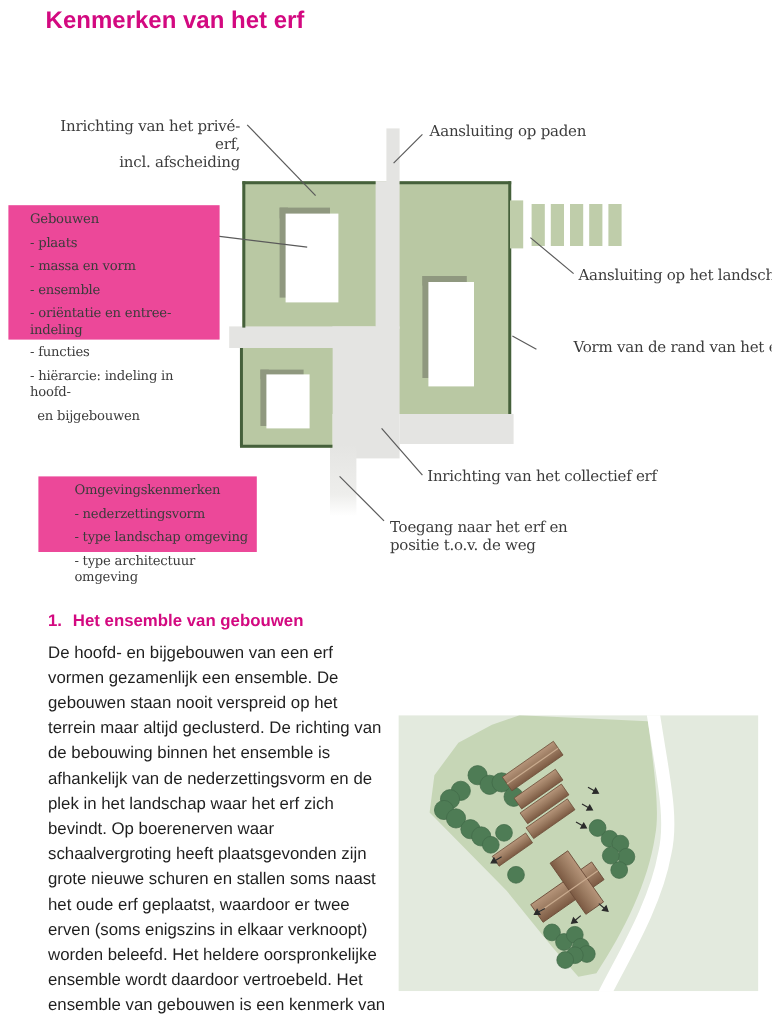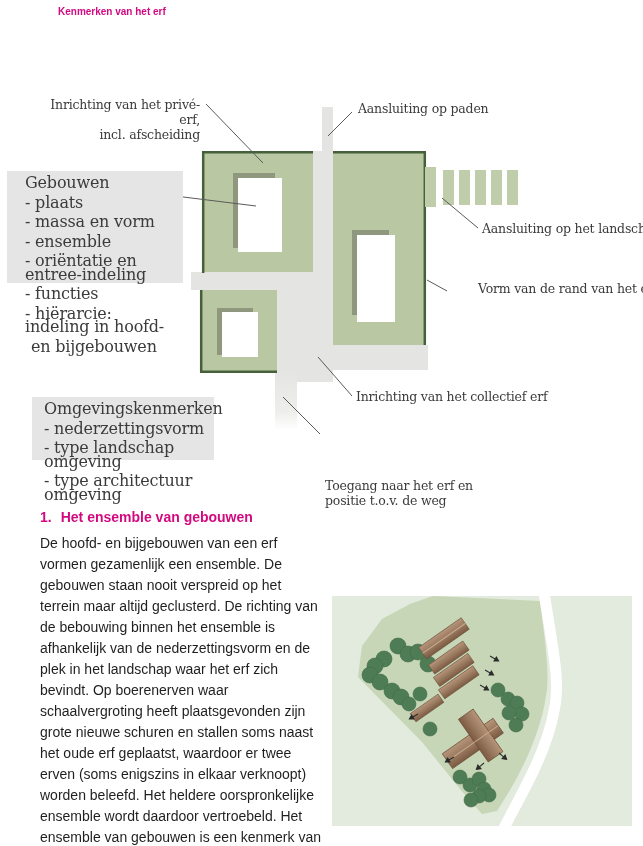--- a/index.html
+++ b/index.html
@@ -6,52 +6,51 @@
   html,body { background:#ffffff; }
   body {
     width:643px; height:846px;
     position:relative;
     font-family:"Liberation Sans", sans-serif;
     color:#1c1c1c;
     overflow:hidden;
   }
   .page-title {
     position:absolute; left:38px; top:6px;
-    font-size:10px; font-weight:bold; color:#d30980;
+    font-size:20px; font-weight:bold; color:#d30980;
     font-family:"Liberation Sans", sans-serif;
-    margin-left:20px;
   }
   
   .diagram {
     position:absolute; left:0; top:95px; width:544px; height:380px;
   }
   .diagram svg.plan { position:absolute; left:0; top:0; }
   .dlabel {
     position:absolute;
     font-family:"DejaVu Serif", serif;
     font-size:12.5px; line-height:15px; color:#3b3b3b;
     letter-spacing:-0.2px;
     white-space:nowrap;
   }
   .dlabel.two-line { white-space:normal; }
   .prive { left:30px; top:2px; width:170px; text-align:right; }
   .paden { left:358px; top:6px; }
   .landschap { left:482px; top:126px; }
   .rand { left:450px; top:186px;margin-left:28px; }
   .collectief { left:356px; top:294px; }
-  .toegang { left:325px; top:336px;margin-top:47px; }
+  .toegang { left:325px; top:336px; }
   .note-block {
     position:absolute;
-    background:#e5e5e5;
+    background:#ec4899;
     font-family:"DejaVu Serif", serif;
-    font-size:16px; line-height:13.5px; color:#3b3b3b;
+    font-size:11px; line-height:13.5px; color:#3b3b3b;
     letter-spacing:-0.2px;
   }
   .gebouwen-block { left:7px; top:76px; width:176px; height:112px; padding:5px 4px 4px 18px; }
-  .omgeving-block { left:32px; top:302px; width:182px; height:63px; padding:5px 4px 4px 12px; }
+  .omgeving-block { left:32px; top:302px; width:182px; height:63px; padding:5px 4px 4px 30px; }
   .note-block .item { margin-top:6px; }
   .note-block .cont { padding-left:6px; }
   
   .section { position:absolute; left:40px; top:509px; width:592px; }
   .section h2 {
     font-size:14px; font-weight:bold; color:#d30980; margin-bottom:8px;
     font-family:"Liberation Sans", sans-serif;
   }
   .section h2 .num { margin-right:9px; }
   .body-text {

